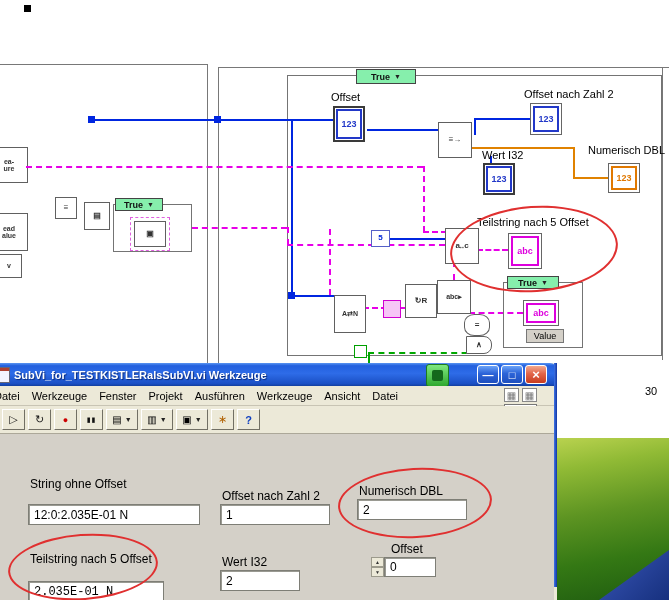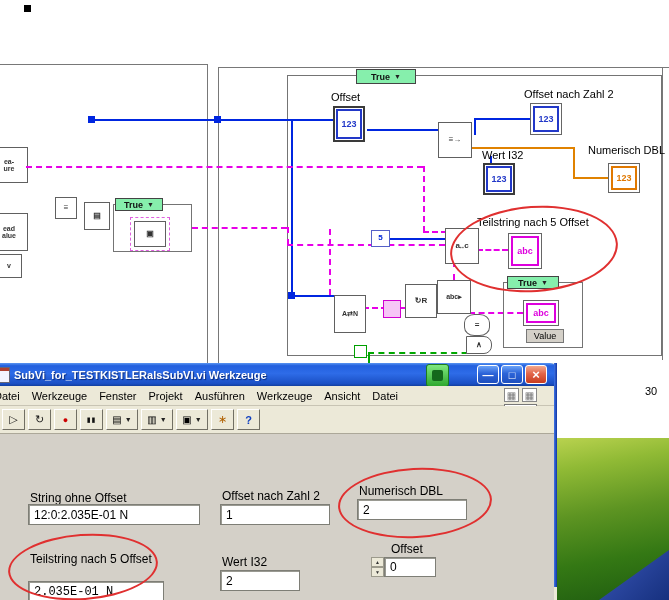--- a/index.html
+++ b/index.html
@@ -253,21 +253,21 @@
       <div class="tbtn" style="color:#b06000;">
           <span>∗</span>
         </div>
       <div class="tbtn" style="color:#1040c0;font-weight:bold;">
           <span>?</span>
         </div>
     </div>
 
     <div class="abs panel"></div>
 
-    <div class="abs plabel" style="left:42px;top:128px;">String ohne Offset</div>
+    <div class="abs plabel" style="left:42px;top:114px;">String ohne Offset</div>
     <div class="abs field" style="left:40px;top:141px;width:172px;height:21px;">
       <span>12:0:2.035E-01 N</span>
       </div>
 
     <div class="abs plabel" style="left:234px;top:126px;">Offset nach Zahl 2</div>
     <div class="abs field" style="left:232px;top:141px;width:110px;height:21px;">
       <span>1</span>
       </div>
 
     <div class="abs plabel" style="left:371px;top:121px;">Numerisch DBL</div>

